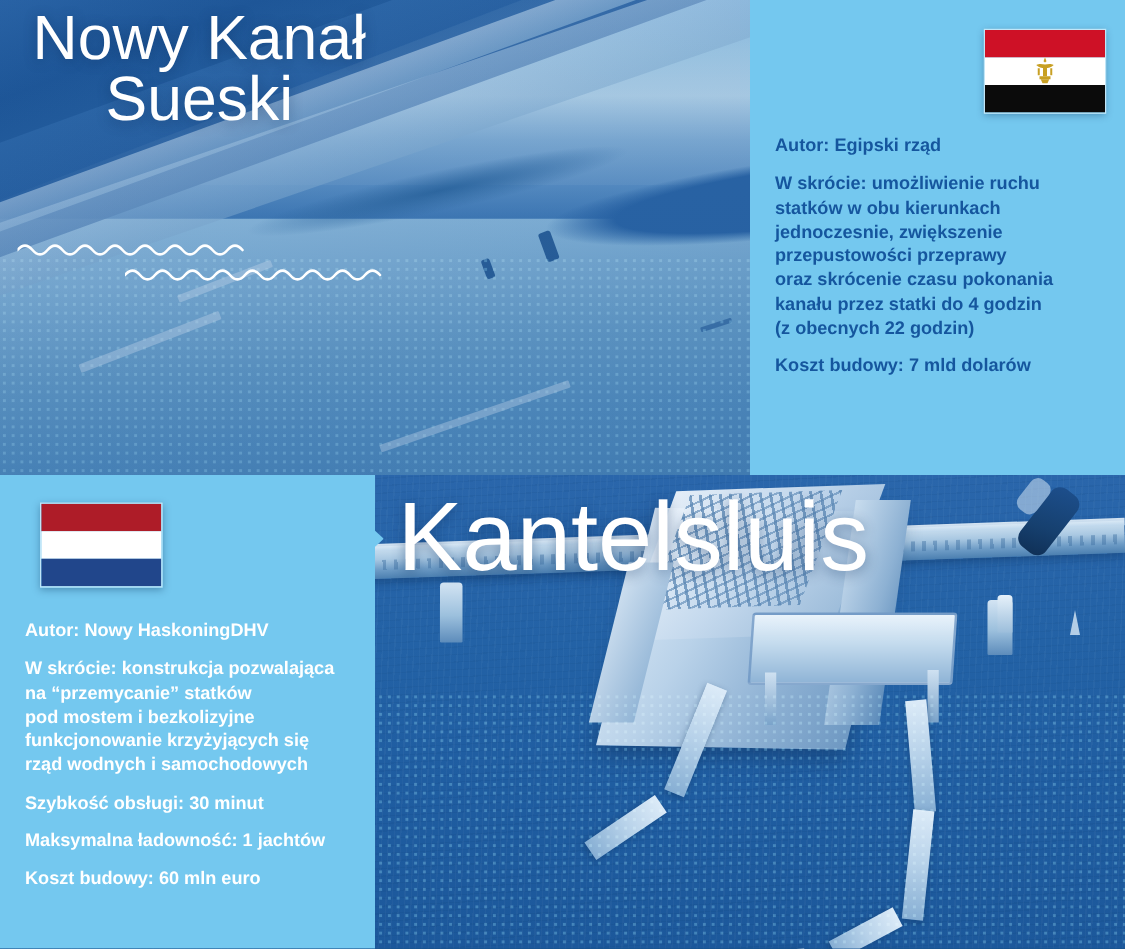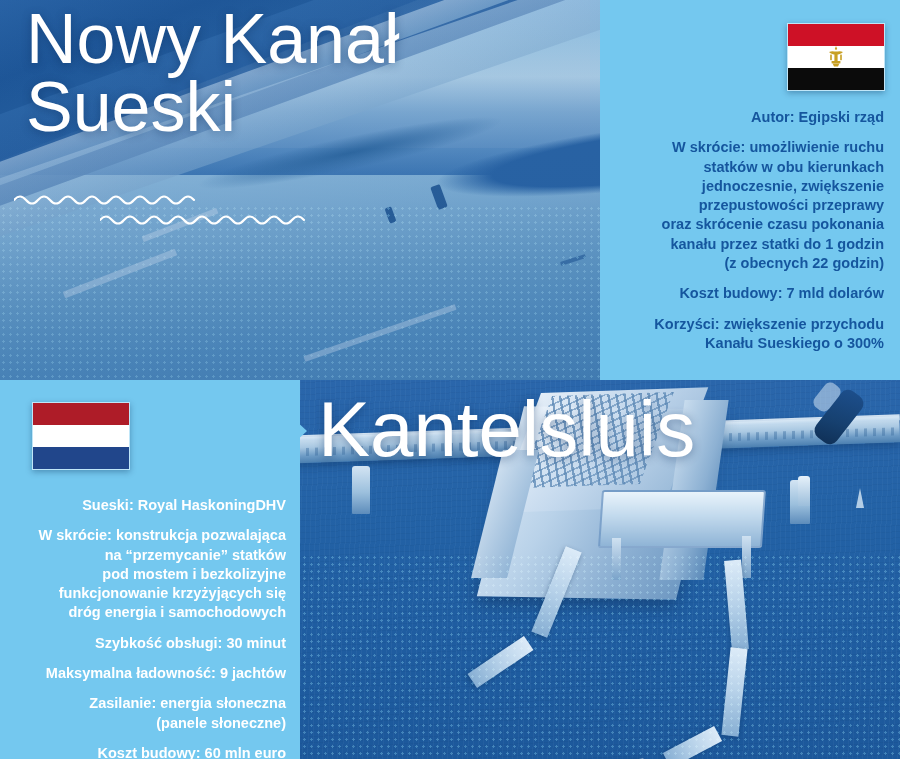--- a/index.html
+++ b/index.html
@@ -99,21 +99,21 @@
   .boom{position:absolute;background:linear-gradient(180deg,#dcebf8 0%,#b6d1e9 50%,#86aed3 100%);
     box-shadow:0 2px 5px rgba(10,40,80,.35);}
 
   .boat{position:absolute;background:linear-gradient(160deg,#1d4f8d 0%,#16406f 60%,#0f2f55 100%);border-radius:9px;}
   .boat-light{position:absolute;background:#cfe2f2;border-radius:7px;opacity:.85;}
   .buoy{position:absolute;background:linear-gradient(180deg,#e6f1fa,#9cbedb);border-radius:3px 3px 0 0;}
   .sail{position:absolute;width:0;height:0;border-left:4px solid transparent;border-right:4px solid transparent;
     border-bottom:20px solid rgba(215,232,246,.8);}
 
   
-  .panel{position:absolute;background:#74c8ef;box-sizing:border-box;text-align:right;}
+  .panel{position:absolute;background:#74c8ef;box-sizing:border-box;}
   .panel-top{left:600px;top:0;width:300px;height:380px;padding:108px 16px 0 20px;}
   .panel-bot{left:0;top:380px;width:300px;height:379px;padding:116px 14px 0 20px;}
 
   .panel-top p{margin:0 0 11px 0;color:#15569e;font-size:14.5px;line-height:1.33;font-weight:bold;}
   .panel-bot p{margin:0 0 11px 0;color:#ffffff;font-size:14.5px;line-height:1.33;font-weight:bold;}
 
   
   .notch-top{position:absolute;left:600px;top:0;width:46px;height:88px;background:#74c8ef;
     clip-path:polygon(100% 0,100% 100%,0 50%);}
   .notch-bot{position:absolute;left:255px;top:383px;width:52px;height:96px;background:#74c8ef;
@@ -125,21 +125,21 @@
     box-shadow:0 2px 6px rgba(0,40,80,.35);overflow:hidden;}
   .flag-eg{left:787px;top:23px;}
   .flag-nl{left:32px;top:402px;}
   .fs{position:absolute;left:0;width:100%;height:33.34%;}
 
   .eagle{position:absolute;left:50%;top:50%;transform:translate(-50%,-50%);width:22px;height:24px;}
 
   
   .title{position:absolute;color:#ffffff;font-weight:300;letter-spacing:0px;
     text-shadow:0 2px 10px rgba(10,45,90,.45);white-space:pre;}
-  .title-top{left:26px;top:6px;font-size:70px;line-height:0.97;}
+  .title-top{left:26px;top:6px;font-size:50px;line-height:0.97;text-align:center;}
   .title-bot{left:318px;top:392px;font-size:78px;line-height:0.97;}
 
   .waves{position:absolute;height:14px;}
   .waves svg{display:block;}
 
   .wt1{left:14px;top:192px;width:290px;}
   .wt2{left:100px;top:212px;width:290px;}
   .wb1{left:306px;top:482px;width:290px;}
   .wb2{left:392px;top:502px;width:290px;}
 </style>
@@ -241,40 +241,36 @@
   </div>
 
   <div class="notch-top"></div>
   <div class="panel panel-top">
     <p>Autor: Egipski rząd</p>
     <p style="white-space:pre-line;">W skrócie: umożliwienie ruchu
 statków w obu kierunkach
 jednoczesnie, zwiększenie
 przepustowości przeprawy
 oraz skrócenie czasu pokonania
-kanału przez statki do 1 godzin
+kanału przez statki do 4 godzin
 (z obecnych 22 godzin)</p>
     <p>Koszt budowy: 7 mld dolarów</p>
-    <p style="white-space:pre-line;">Korzyści: zwiększenie przychodu
-Kanału Sueskiego o 300%</p>
   </div>
 
   <div class="notch-bot-fill"></div>
   <div class="notch-bot"></div>
   <div class="panel panel-bot">
-    <p>Sueski: Royal HaskoningDHV</p>
+    <p>Autor: Nowy HaskoningDHV</p>
     <p style="white-space:pre-line;">W skrócie: konstrukcja pozwalająca
 na “przemycanie” statków
 pod mostem i bezkolizyjne
 funkcjonowanie krzyżyjących się
-dróg energia i samochodowych</p>
+rząd wodnych i samochodowych</p>
     <p>Szybkość obsługi: 30 minut</p>
-    <p>Maksymalna ładowność: 9 jachtów</p>
-    <p style="white-space:pre-line;">Zasilanie: energia słoneczna
-(panele słoneczne)</p>
+    <p>Maksymalna ładowność: 1 jachtów</p>
     <p>Koszt budowy: 60 mln euro</p>
 
   </div>
 
   <div class="flag flag-eg">
     <div class="fs" style="top:0;background:#CE1126;"></div>
     <div class="fs" style="top:33.33%;background:#FFFFFF;"></div>
     <div class="fs" style="top:66.66%;background:#0B0B0B;"></div>
     <svg class="eagle" viewBox="0 0 22 24">
       <path d="M11 1 L12.2 4 L11 5 L9.8 4 Z" fill="#C8A024"></path>

